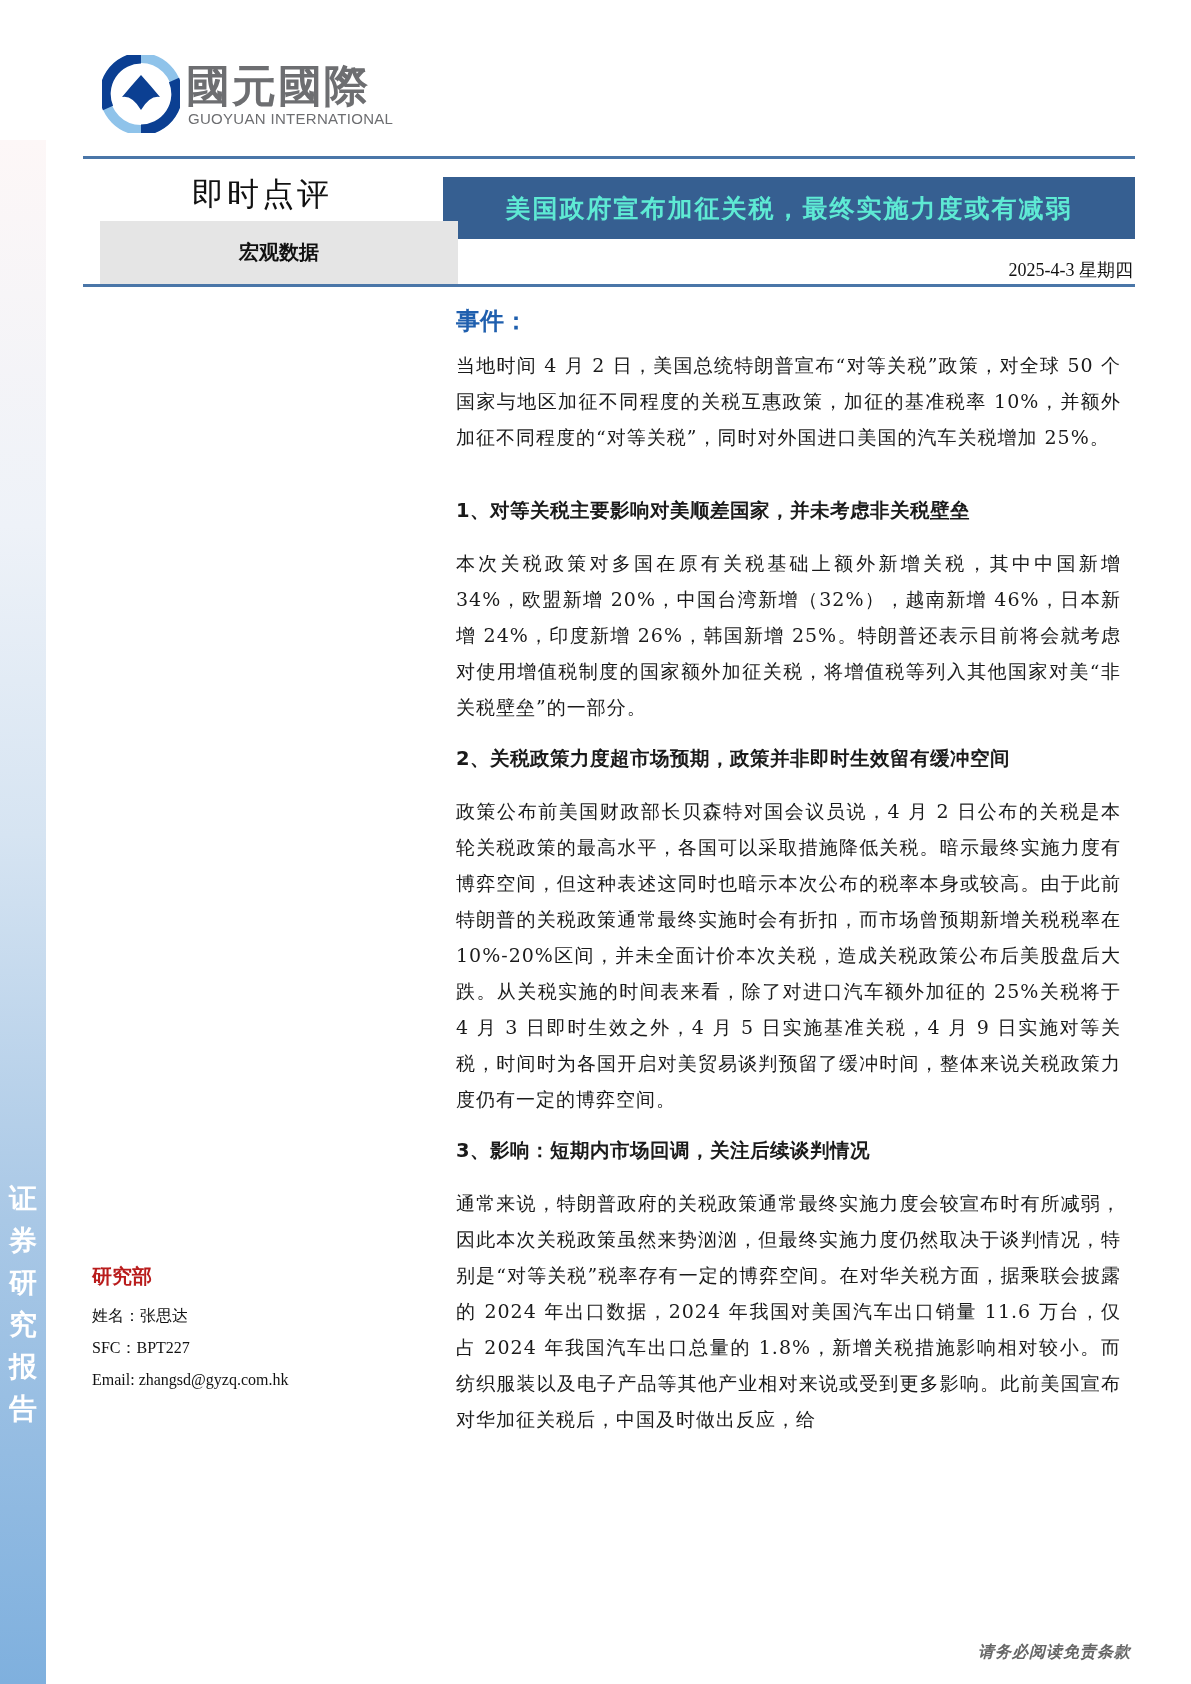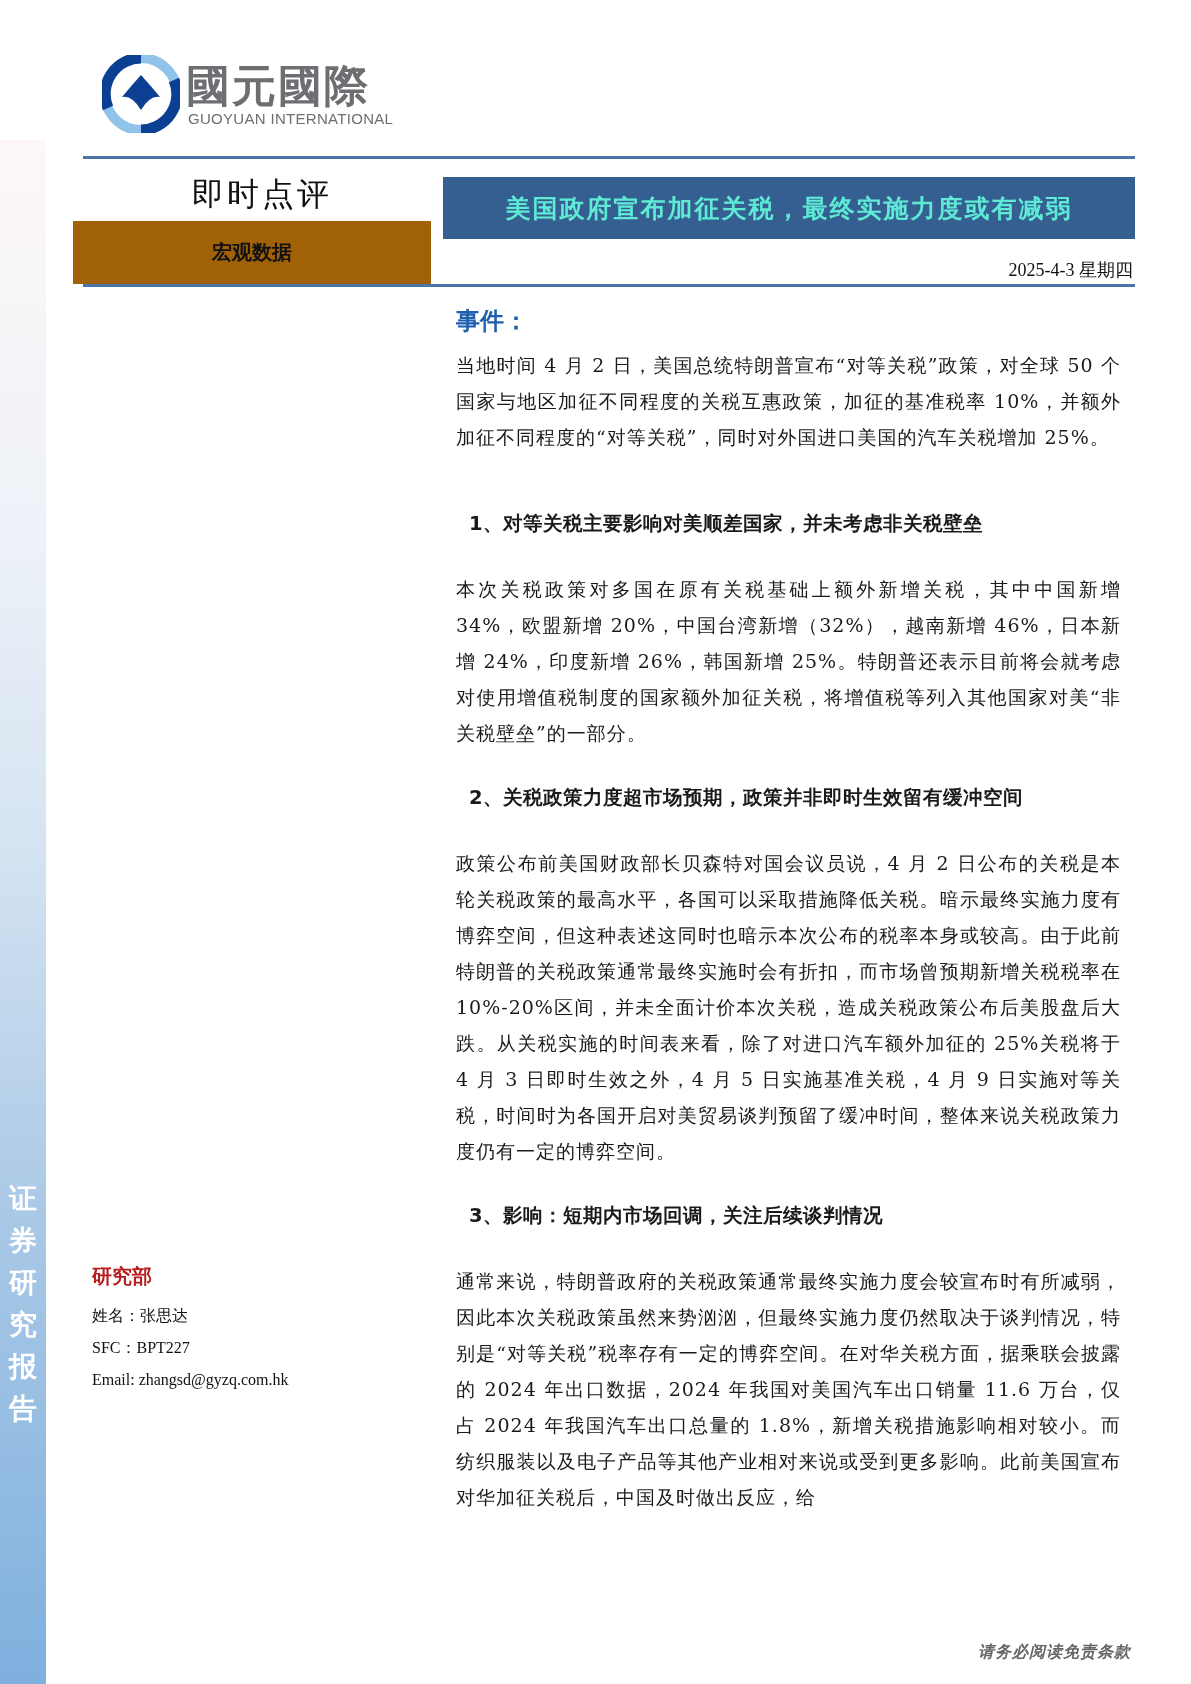--- a/index.html
+++ b/index.html
@@ -34,41 +34,41 @@
       display: flex; align-items: center; justify-content: center;
       font-size: 32px; color: #111; font-family: "DejaVu Serif", serif; letter-spacing: 3px;
     }
     .header-right-title {
       position: absolute; left: 443px; top: 159px; width: 692px; height: 62px;
       background: #365f91; color: #5eead4;
       display: flex; align-items: center; justify-content: center;
       font-size: 25px; font-weight: bold; letter-spacing: 2px; margin-top: 18px;
     }
     .header-sub-left {
-      position: absolute; left: 73px; top: 221px; width: 358px; height: 63px;
-      background: #a16207;
+      position: absolute; left: 100px; top: 221px; width: 358px; height: 63px;
+      background: #e5e5e5;
       display: flex; align-items: center; justify-content: center;
       font-size: 20px; font-weight: bold; color: #111;
     }
     .header-bottom-line { position: absolute; left: 83px; top: 284px; width: 1052px; height: 3px; background: #4a76a8; }
     .date {
       position: absolute; right: 58px; top: 258px; font-size: 18px; color: #111;
       font-family: "Liberation Serif", serif;
     }
     .content { position: absolute; left: 456px; top: 305px; width: 665px; }
     .h-blue {
       color: #1f5fae; font-size: 24px; font-weight: bold; margin: 0; height: 42px;
       font-family: "DejaVu Sans", sans-serif;
     }
     .p {
       font-size: 19px; line-height: 36px; margin: 0; text-align: justify;
       font-family: "DejaVu Serif", serif; letter-spacing: 1px;
     }
     .h-sec {
-      font-size: 19.5px; font-weight: bold; margin: 13px; height: 36px; line-height: 36px;
+      font-size: 19.5px; font-weight: bold; margin: 0; height: 36px; line-height: 36px;
       font-family: "DejaVu Sans", sans-serif; letter-spacing: 0.5px;
     }
     .gap-s { height: 16px; }
     .gap-m { height: 22px; }
     .author { position: absolute; left: 92px; top: 1263px; width: 320px; }
     .author-dept { color: #b91c1c; font-size: 20px; font-weight: bold; margin-bottom: 10px; }
     .author-line { font-size: 16px; line-height: 32px; color: #111; font-family: "Liberation Serif", "DejaVu Serif", serif; }
     .disclaimer {
       position: absolute; right: 60px; top: 1642px; font-size: 16px; color: #666;
       font-weight: bold; letter-spacing: 1px; font-style: italic;

